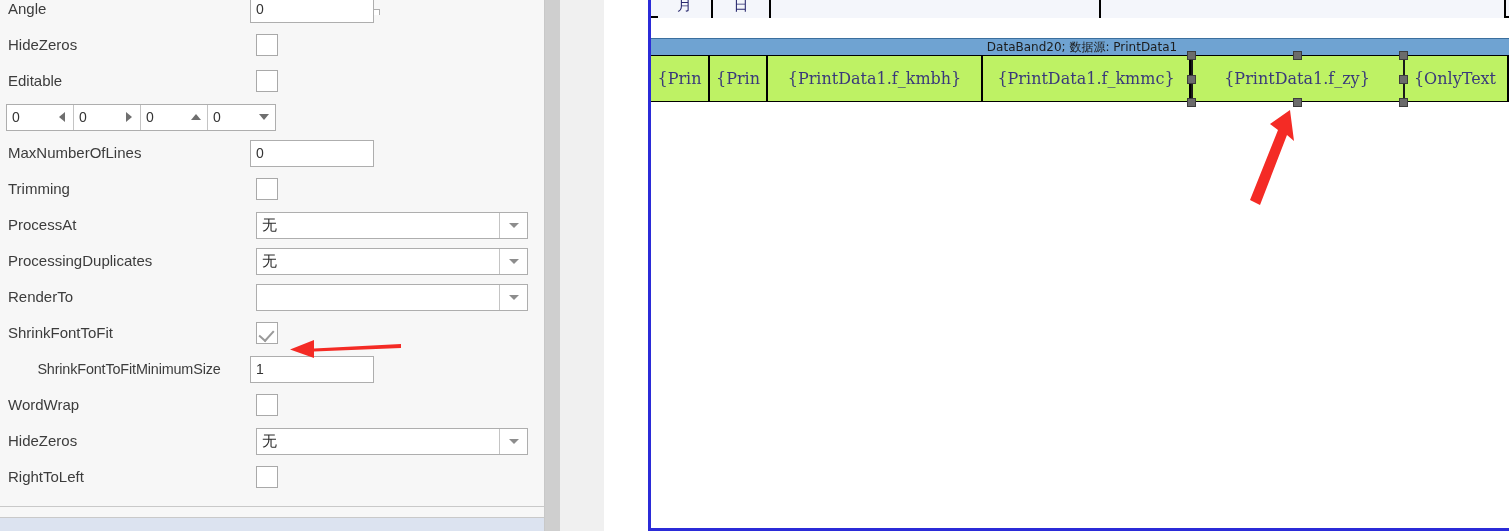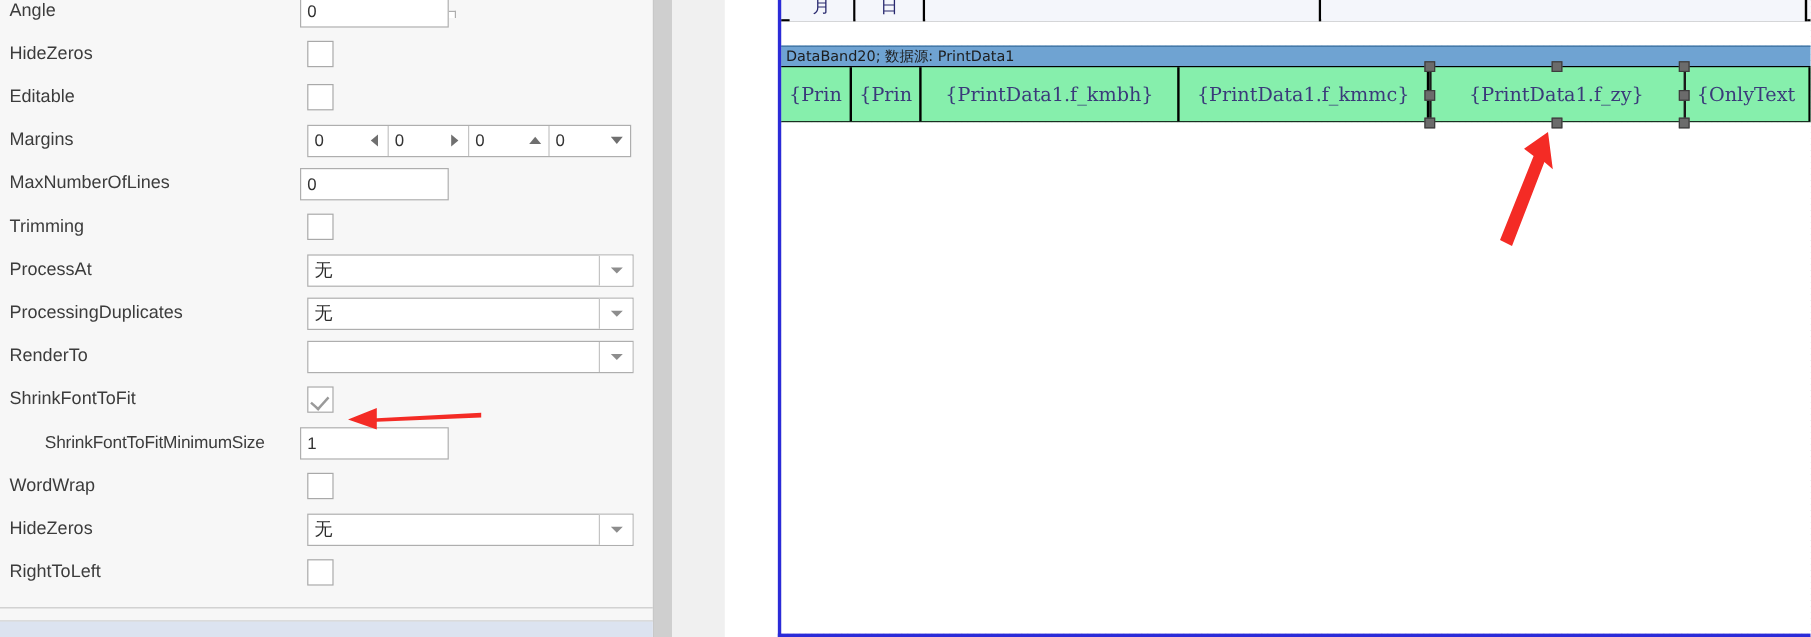--- a/index.html
+++ b/index.html
@@ -237,33 +237,33 @@
     position:absolute;left:3px;top:18px;width:858px;height:20px;
     background:#ffffff;
   }
 
   
   .band-header{
     position:absolute;left:3px;top:38px;width:858px;height:17px;
     background:#6fa3d2;
     border-top:1px solid #3b6f9e;
     box-sizing:border-box;
-    display:flex;align-items:center;
+    display:flex;align-items:center;justify-content:center;
   }
   .band-header .bh-text{
     font-size:12px;color:#1d1d1d;
     padding-left:4px;
     white-space:nowrap;
     font-family:"DejaVu Sans","Liberation Sans",sans-serif;
   }
 
   
   .band-row{
     position:absolute;left:3px;top:55px;width:858px;height:47px;
-    background:#86efac;
+    background:#bef264;
     border-top:1px solid #000;
     border-bottom:1px solid #000;
     box-sizing:border-box;
   }
   .band-cell{
     position:absolute;top:0;height:45px;
     box-sizing:border-box;
     border-right:2px solid #000;
     display:flex;align-items:center;justify-content:center;
     color:#3a3a7a;
@@ -318,21 +318,20 @@
             <span class="chk"></span>
           </div>
         </div>
         <div class="prop-row">
           <div class="prop-label">Editable</div>
           <div class="prop-value">
             <span class="chk"></span>
           </div>
         </div>
         <div class="prop-row">
-          <div class="prop-label">Margins</div>
           <div class="prop-value">
             <div class="spin-group">
               <div class="spin">
                 <div class="v">0</div>
                 <div class="ar">
                   <span class="ar-l"></span>
                 </div>
               </div>
               <div class="spin">
                 <div class="v">0</div>

